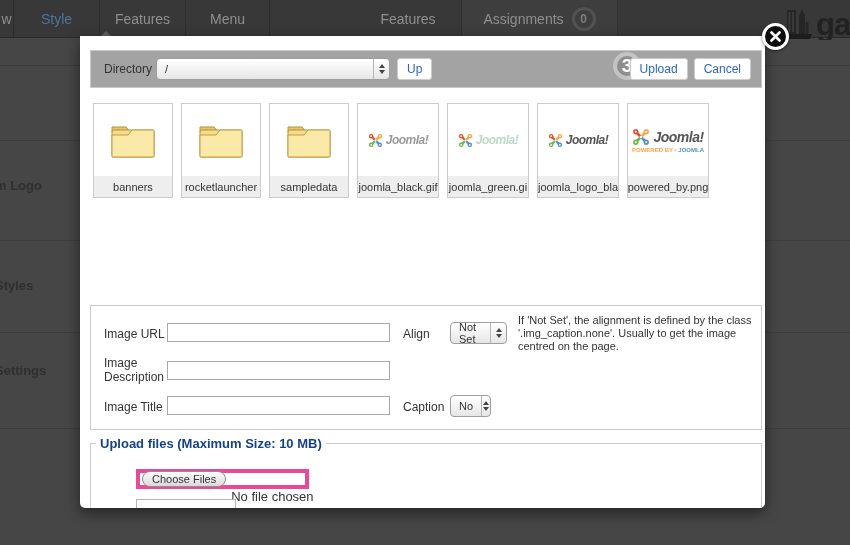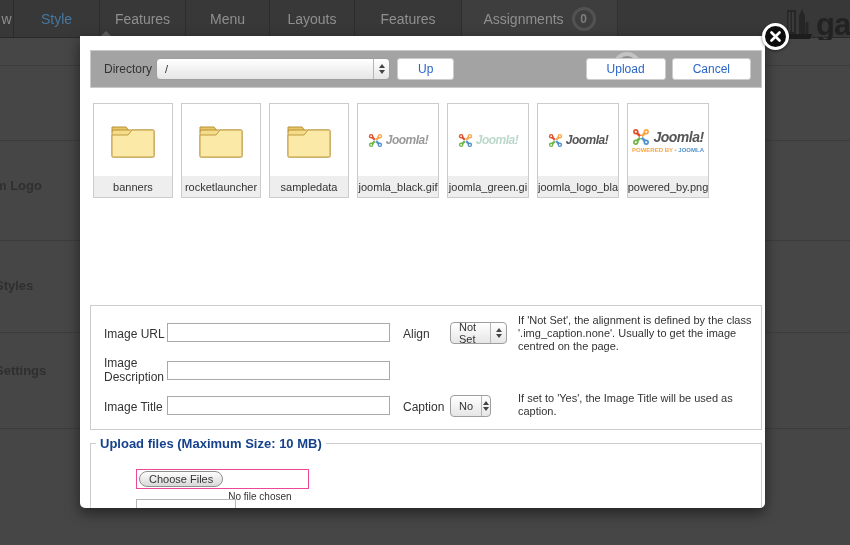--- a/index.html
+++ b/index.html
@@ -36,21 +36,21 @@
             background:linear-gradient(#ffffff,#e6e6e6); font-size:11px; color:#333; overflow:hidden; }
   .select .val { padding:0 8px; flex:1; }
   .stepper { width:16px; height:100%; display:flex; flex-direction:column; align-items:center;
              justify-content:center; gap:2px; border-left:1px solid #b5b5b5; }
   .tri-up { width:0; height:0; border-left:3px solid transparent; border-right:3px solid transparent;
             border-bottom:4px solid #444; }
   .tri-down { width:0; height:0; border-left:3px solid transparent; border-right:3px solid transparent;
             border-top:4px solid #444; }
   .dir-select { width:234px; margin-left:4px; }
   .btn { border:1px solid #ccc; background:#fff; border-radius:3px; color:#2a66c8; font-size:12px;
-         padding:3px 20px; cursor:pointer; font-family:inherit; }
+         padding:3px 9px; cursor:pointer; font-family:inherit; }
   .up-btn { margin-left:7px; }
   .step-badge { position:absolute; right:120px; top:1px; width:28px; height:28px; border-radius:50%;
                 background:#8f8f8f; border:4px solid #c3c3c3; color:#fff; font-size:19px; font-weight:bold;
                 display:flex; align-items:center; justify-content:center; }
   .toolbar-actions { position:absolute; right:10px; top:7px; display:flex; gap:6px; }
 
   .thumbs { position:absolute; left:13px; top:67px; display:flex; gap:8px; }
   .tile { width:80px; height:95px; border:1px solid #ccc; background:#fff; display:flex;
           flex-direction:column; cursor:pointer; }
   .tile.img-tile { width:82px; }
@@ -69,26 +69,26 @@
   .flabel { position:absolute; font-size:12px; color:#333; }
   .finput { position:absolute; width:223px; height:19px; border:1px solid #a9a9a9; font-size:12px;
             padding:0 4px; font-family:inherit; color:#333; background:#fff; }
   .fhelp { position:absolute; left:427px; width:236px; font-size:11px; color:#333; line-height:13px; }
   .sel-abs { position:absolute; }
 
   fieldset.upload { position:absolute; left:10px; top:400px; width:672px; height:120px;
                     border:1px solid #ccc; }
   fieldset.upload legend { font-size:13px; font-weight:bold; color:#15428b; margin-left:5px;
                            padding:0 4px; }
-  .file-ctl { position:absolute; left:45px; top:18px; width:173px; height:20px; border:1px solid #ec4899;
+  .file-ctl { position:absolute; left:45px; top:18px; width:173px; height:20px; border:4px solid #ec4899;
               display:flex; align-items:center; background:#fff; }
   .choose-btn { height:16px; margin-left:2px; border:1px solid #8f8f8f; border-radius:8px;
                 background:linear-gradient(#fdfdfd,#d9d9d9); font-size:11px; color:#333; padding:0 9px;
                 font-family:inherit; cursor:pointer; white-space:nowrap; }
-  .file-status { font-size:10px; color:#333; margin-left:5px; white-space:nowrap;margin-top:34px; }
+  .file-status { font-size:13px; color:#333; margin-left:5px; white-space:nowrap;margin-top:34px; }
   .partial-box { position:absolute; left:45px; top:48px; width:100px; height:30px; border:1px solid #b5b5b5;
                  background:#fff; }
 
   .close-btn { position:absolute; left:762px; top:23px; width:27px; height:27px; border-radius:50%;
                background:#0d0d0d; border:3px solid #fff; box-shadow:0 1px 3px rgba(0,0,0,0.5);
                display:flex; align-items:center; justify-content:center; cursor:pointer; padding:0; }
 </style>
 </head>
 <body>
 
@@ -105,23 +105,20 @@
       <span>w</span>
     </div>
     <div class="tab" style="left:14px;width:86px">
       <span class="tab-active-label">Style</span>
     </div>
     <div class="tab" style="left:100px;width:86px">
       <span>Features</span>
     </div>
     <div class="tab" style="left:186px;width:84px">
       <span>Menu</span>
-    </div>
-    <div class="tab" style="left:270px;width:85px">
-      <span>Layouts</span>
     </div>
     <div class="tab" style="left:355px;width:107px">
       <span>Features</span>
     </div>
     <div class="tab" style="left:462px;width:156px;background:rgba(255,255,255,0.03)">
       <span>Assignments</span>
       <span class="tab-badge">0</span>
     </div>
     <div class="tab-arrow"></div>
 
@@ -317,21 +314,20 @@
       <input class="finput" style="left: 76px; top: 90px;">
 
       <span class="flabel" style="left:312px;top:94px">Caption</span>
       <span class="select sel-abs" style="left:359px;top:89px;width:41px">
         <span class="val">No</span>
         <span class="stepper">
           <span class="tri-up"></span>
             <span class="tri-down"></span>
         </span>
       </span>
-      <div class="fhelp" style="top:86px">If set to 'Yes', the Image Title will be used as caption.</div>
     </div>
 
     <fieldset class="upload">
       <legend>Upload files (Maximum Size: 10 MB)</legend>
       <div class="file-ctl">
         <button class="choose-btn">Choose Files</button>
         <span class="file-status">No file chosen</span>
       </div>
       <div class="partial-box"></div>
     </fieldset>

